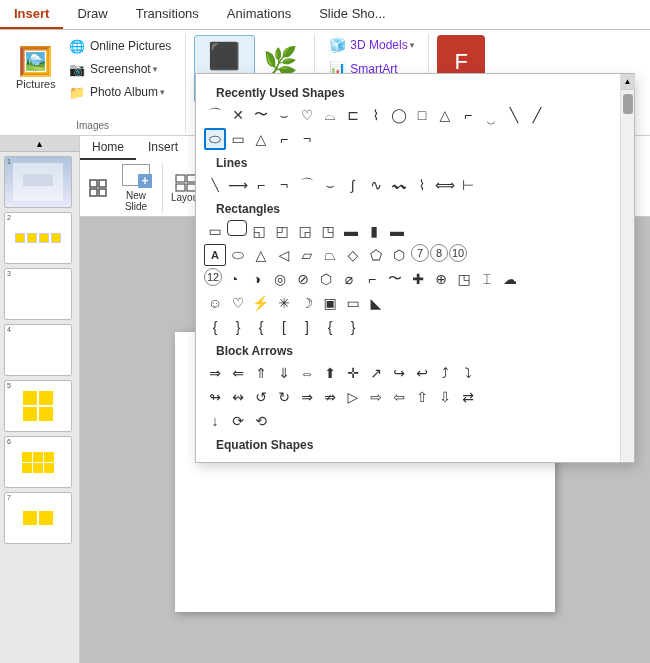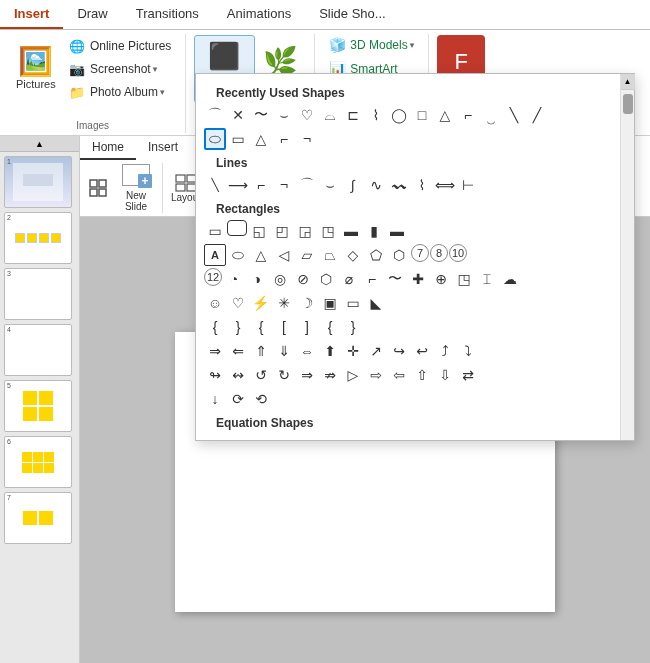--- a/index.html
+++ b/index.html
@@ -31,21 +31,21 @@
     .small-btn .dropdown-arrow { margin-left: 2px; font-size: 9px; color: #666; }
 
     
     .shapes-btn { background: #e3f0fa; border: 1px solid #7ab4d8; }
     .shapes-btn .btn-label { font-size: 12px; font-weight: 600; }
 
     
     .medium-btns { display: flex; flex-direction: column; gap: 2px; justify-content: center; }
     .medium-btn { display: flex; align-items: center; padding: 2px 6px; cursor: pointer; border-radius: 2px; height: 22px; }
     .medium-btn .m-icon { margin-right: 4px; font-size: 14px; }
-    .medium-btn .m-label { font-size: 12px; color: #15803d; }
+    .medium-btn .m-label { font-size: 12px; color: #6d28d9; }
     .medium-btn .dropdown-arrow { margin-left: 2px; font-size: 9px; color: #666; }
 
     
     .main-area { display: flex; height: 590px; }
     .slide-thumb { width: 68px; height: 50px; background: #fff; border: 1px solid #bbb; border-radius: 2px; overflow: hidden; cursor: pointer; position: relative; }
 
     
     .shapes-overlay { position: absolute; left: 195px; top: 73px; width: 440px; background: #fff; border: 1px solid #bbb; box-shadow: 2px 4px 12px rgba(0,0,0,0.18); z-index: 100; }
     .shapes-inner { padding: 6px 8px; padding-right: 18px; }
 
@@ -392,20 +392,21 @@
       <div class="shapes-row">
         <div class="shape-item">{</div>
         <div class="shape-item">}</div>
         <div class="shape-item">{</div>
         <div class="shape-item">[</div>
         <div class="shape-item">]</div>
         <div class="shape-item">{</div>
         <div class="shape-item">}</div>
       </div>
 
+      <div class="shapes-section-title">Block Arrows</div>
       <div class="shapes-row">
         <div class="shape-item">⇒</div>
         <div class="shape-item">⇐</div>
         <div class="shape-item">⇑</div>
         <div class="shape-item">⇓</div>
         <div class="shape-item">⇔</div>
         <div class="shape-item">⬆</div>
         <div class="shape-item">✛</div>
         <div class="shape-item">↗</div>
         <div class="shape-item">↪</div>

